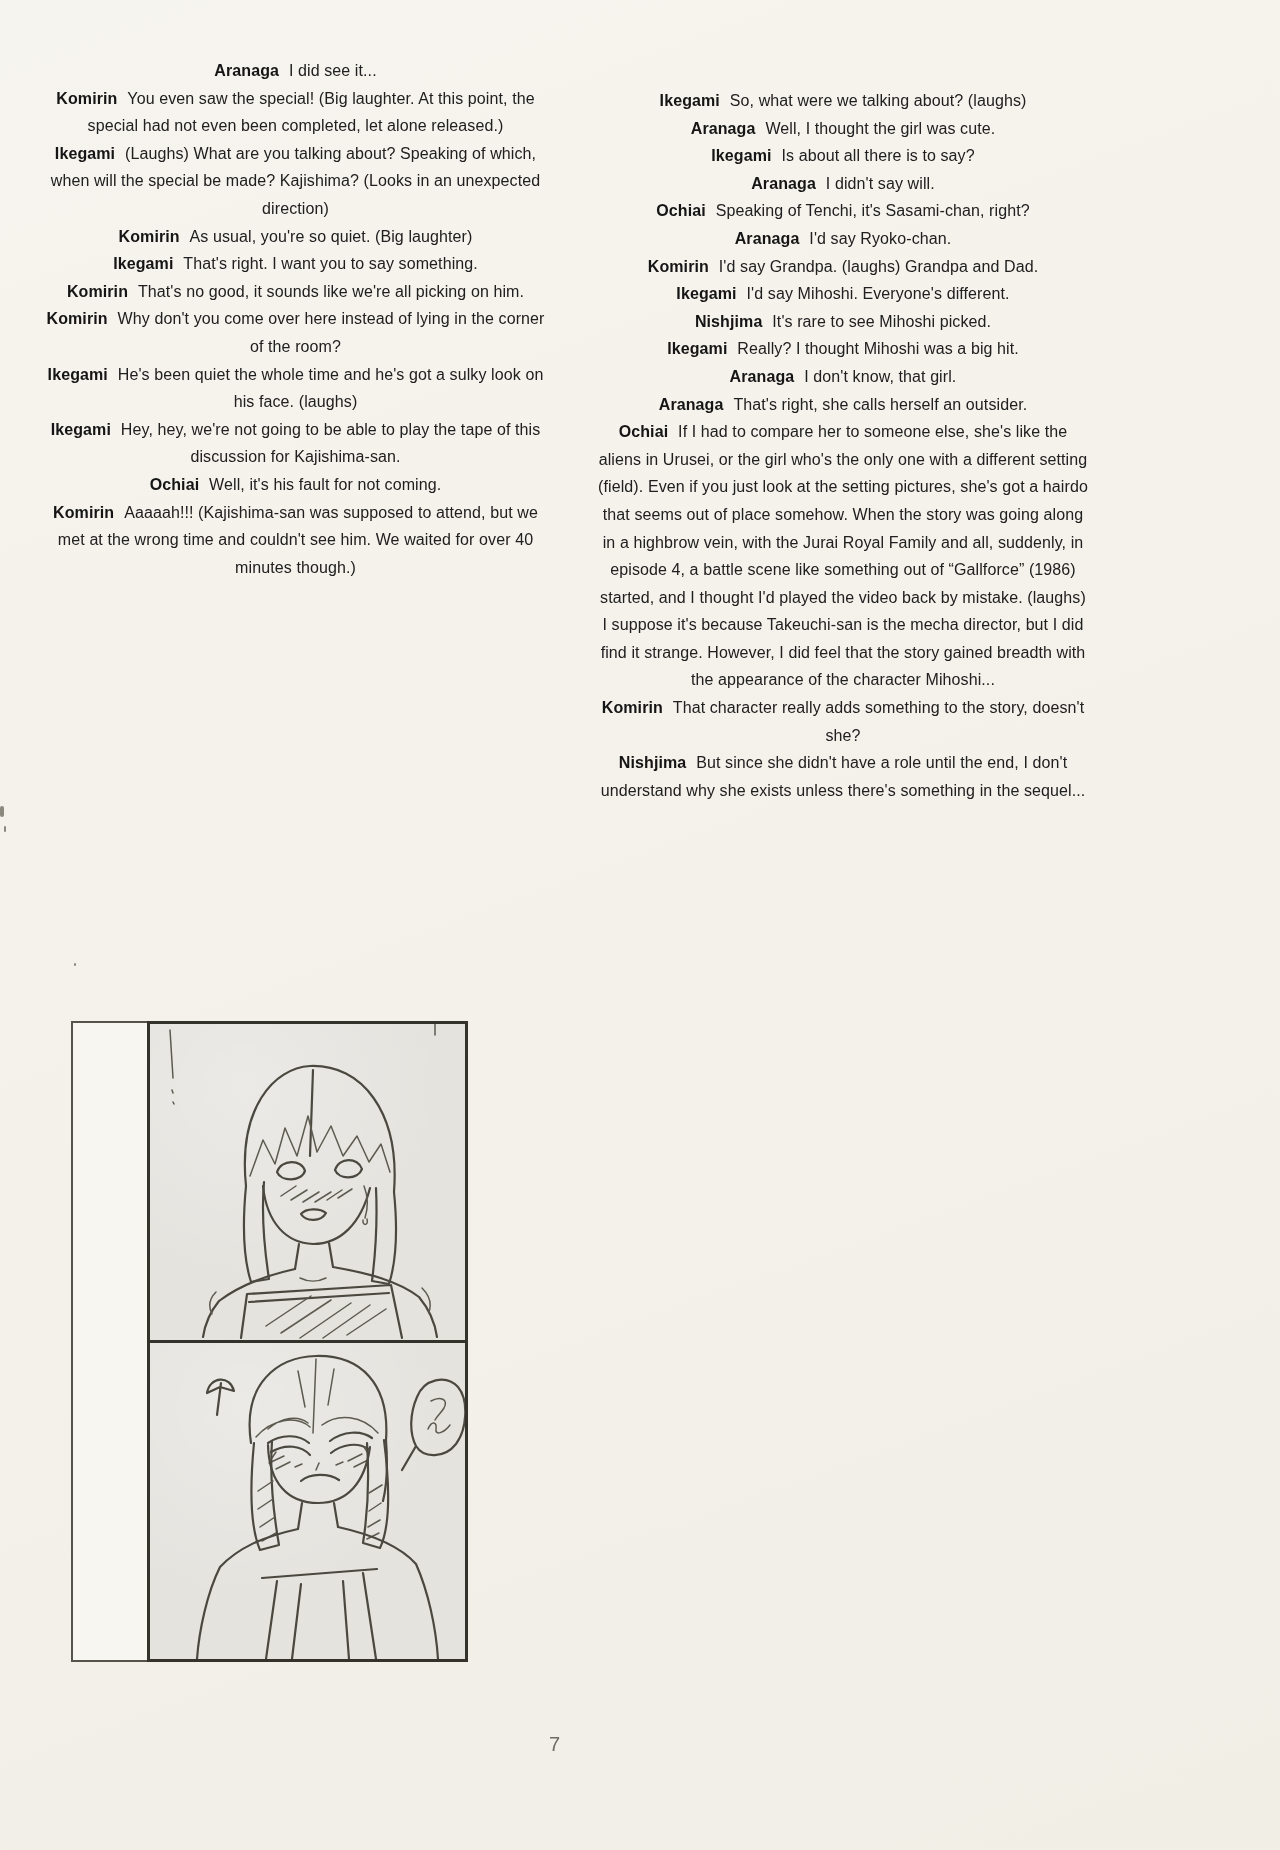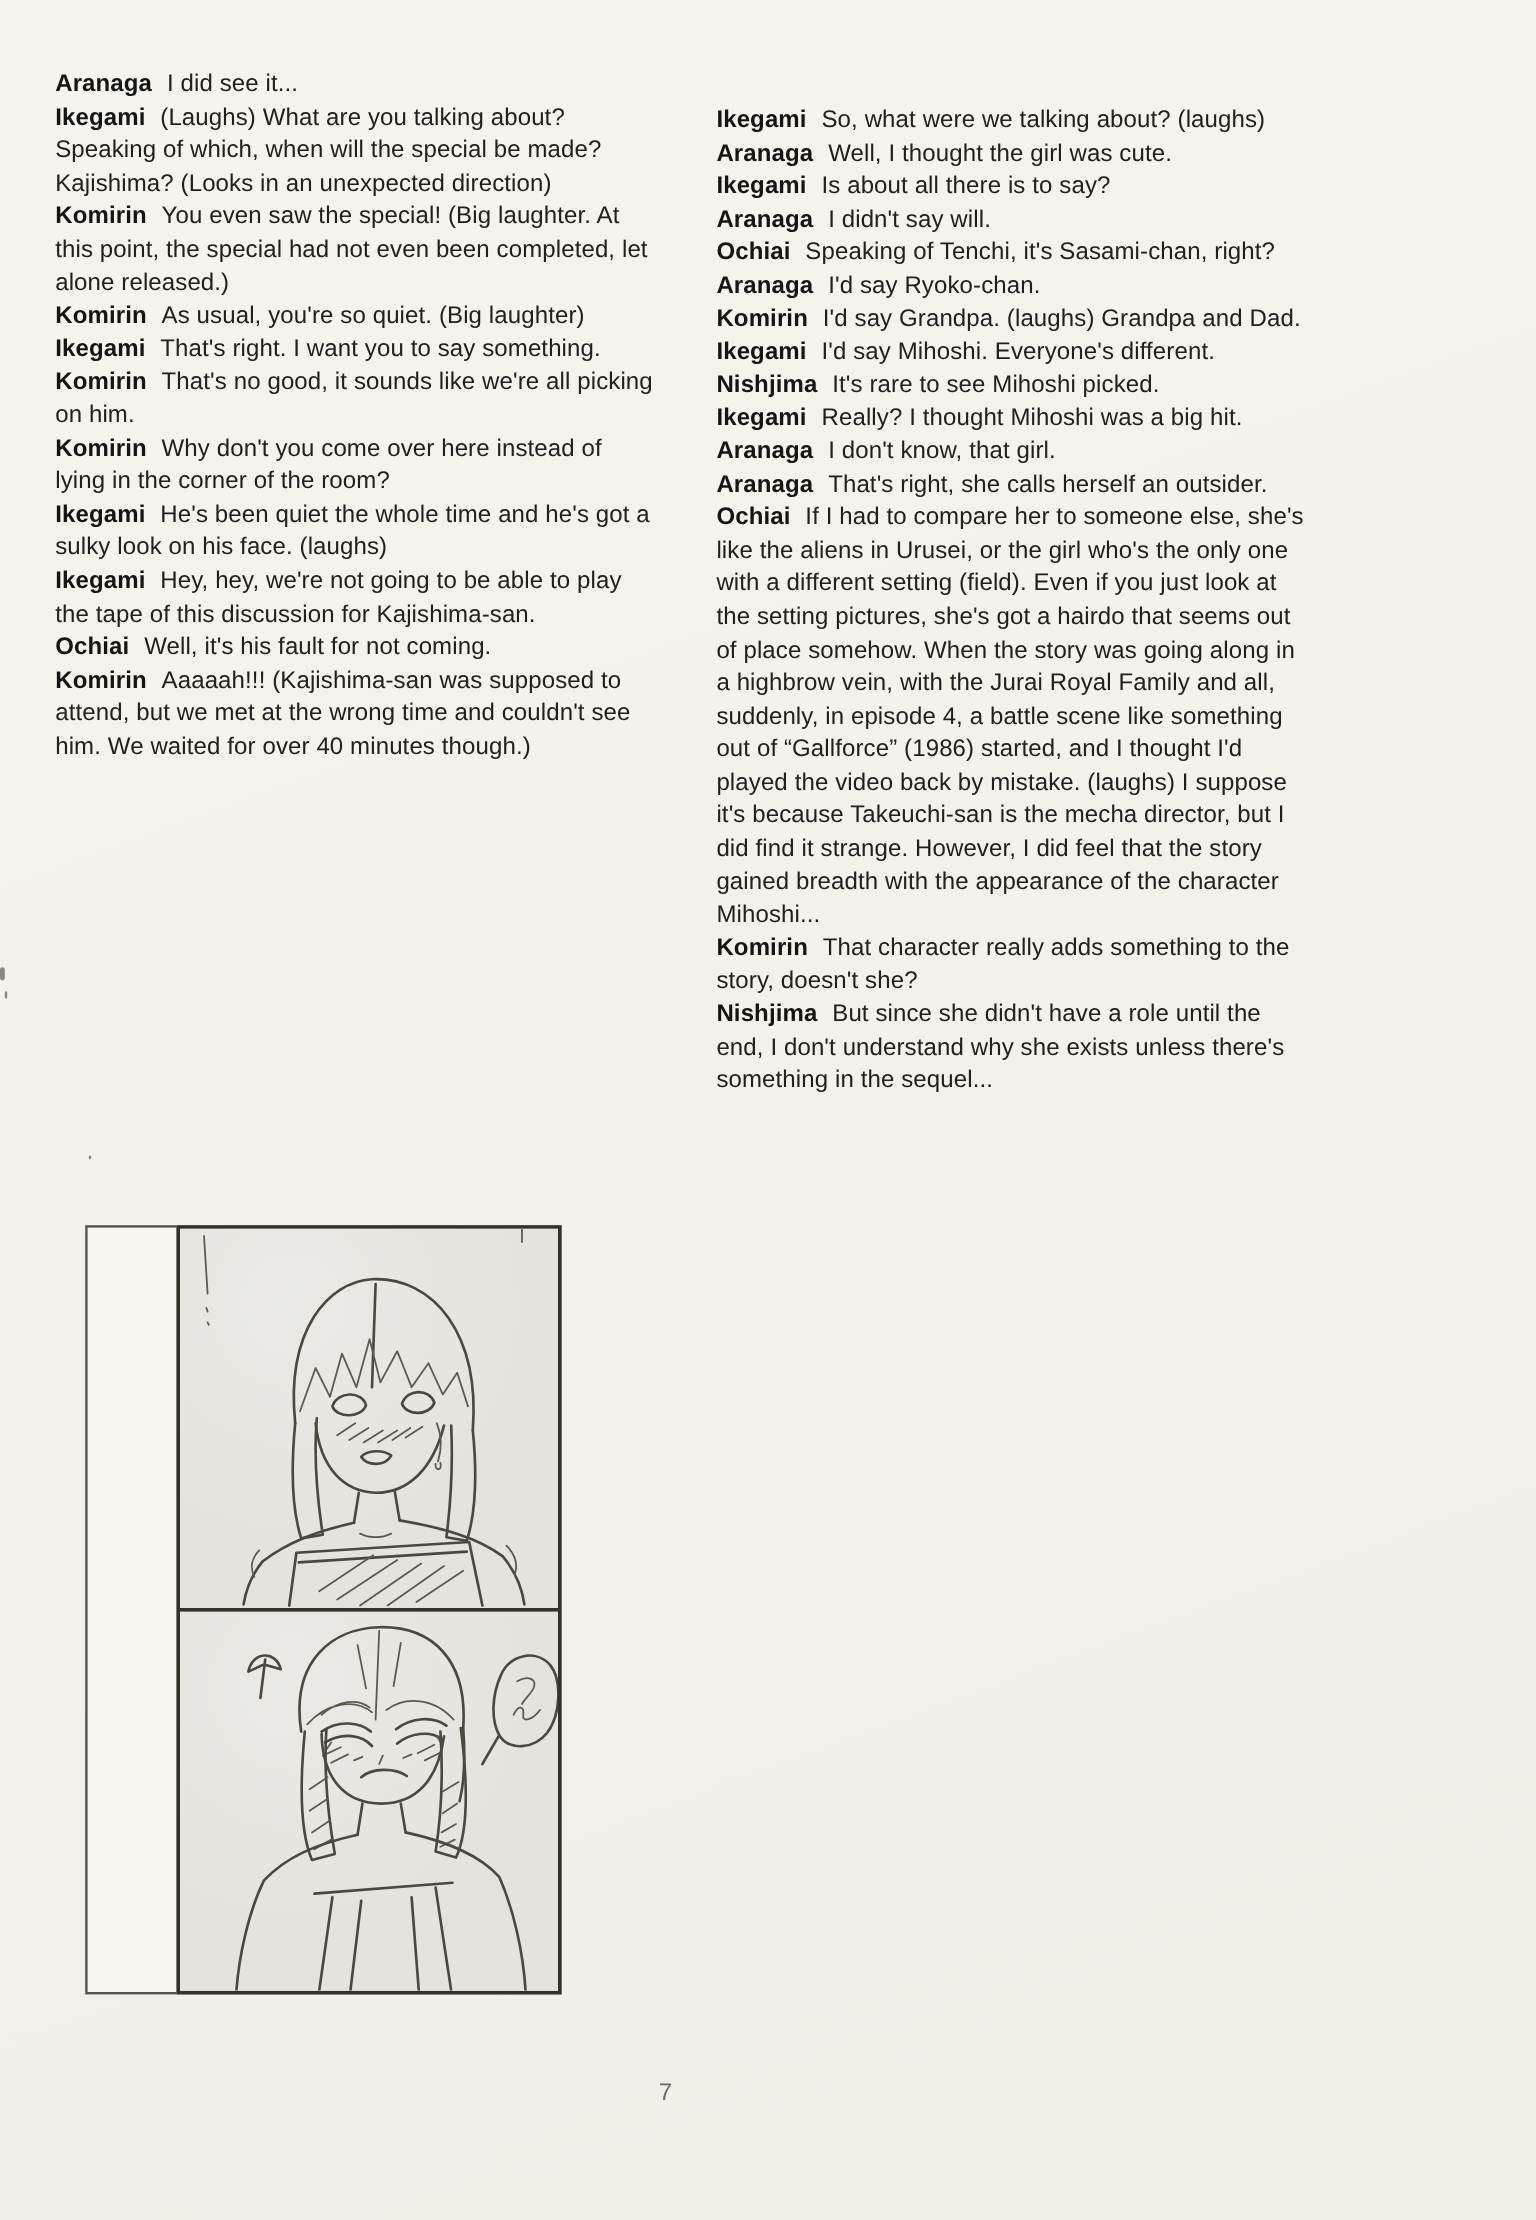--- a/index.html
+++ b/index.html
@@ -7,23 +7,24 @@
     position:relative;
     width:1280px;height:1850px;
     background:#f4f1ea;
     background-image:linear-gradient(160deg, #f6f4ee 0%, #f4f1ea 55%, #f1eee6 100%);
     font-family:"Liberation Sans", sans-serif;
     color:#1b1b1b;
     overflow:hidden;
   }
   .col{
     position:absolute;
-    font-size:20px;
+    font-size:16px;
     line-height:27.6px;
     letter-spacing:0.1px;
+    text-align:center;
   }
   .col-left{left:46px;top:57px;width:499px;}
   .col-right{left:585px;top:87px;width:492px;margin-left:12px;}
   .dia{margin:0;}
   .spk{font-weight:bold;margin-right:0.62em;color:#151515;}
   .txt{color:#202020;}
   
   .sketch-outer{
     position:absolute;left:71px;top:1021px;width:397px;height:641px;
     border:2px solid #56544a;
@@ -62,23 +63,23 @@
 <div class="page">
 
   <div class="speck s1"></div>
   <div class="speck s2"></div>
   <div class="speck s3"></div>
 
   <div class="col col-left">
 
       <p class="dia"><b class="spk">Aranaga</b><span class="txt">I did see it...</span></p>
 
+      <p class="dia"><b class="spk">Komirin</b><span class="txt">You even saw the special! (Big laughter. At this point, the special had not even been completed, let alone released.)</span></p>
+
       <p class="dia"><b class="spk">Ikegami</b><span class="txt">(Laughs) What are you talking about? Speaking of which, when will the special be made? Kajishima? (Looks in an unexpected direction)</span></p>
-
-      <p class="dia"><b class="spk">Komirin</b><span class="txt">You even saw the special! (Big laughter. At this point, the special had not even been completed, let alone released.)</span></p>
 
       <p class="dia"><b class="spk">Komirin</b><span class="txt">As usual, you're so quiet. (Big laughter)</span></p>
 
       <p class="dia"><b class="spk">Ikegami</b><span class="txt">That's right. I want you to say something.</span></p>
 
       <p class="dia"><b class="spk">Komirin</b><span class="txt">That's no good, it sounds like we're all picking on him.</span></p>
 
       <p class="dia"><b class="spk">Komirin</b><span class="txt">Why don't you come over here instead of lying in the corner of the room?</span></p>
 
       <p class="dia"><b class="spk">Ikegami</b><span class="txt">He's been quiet the whole time and he's got a sulky look on his face. (laughs)</span></p>

